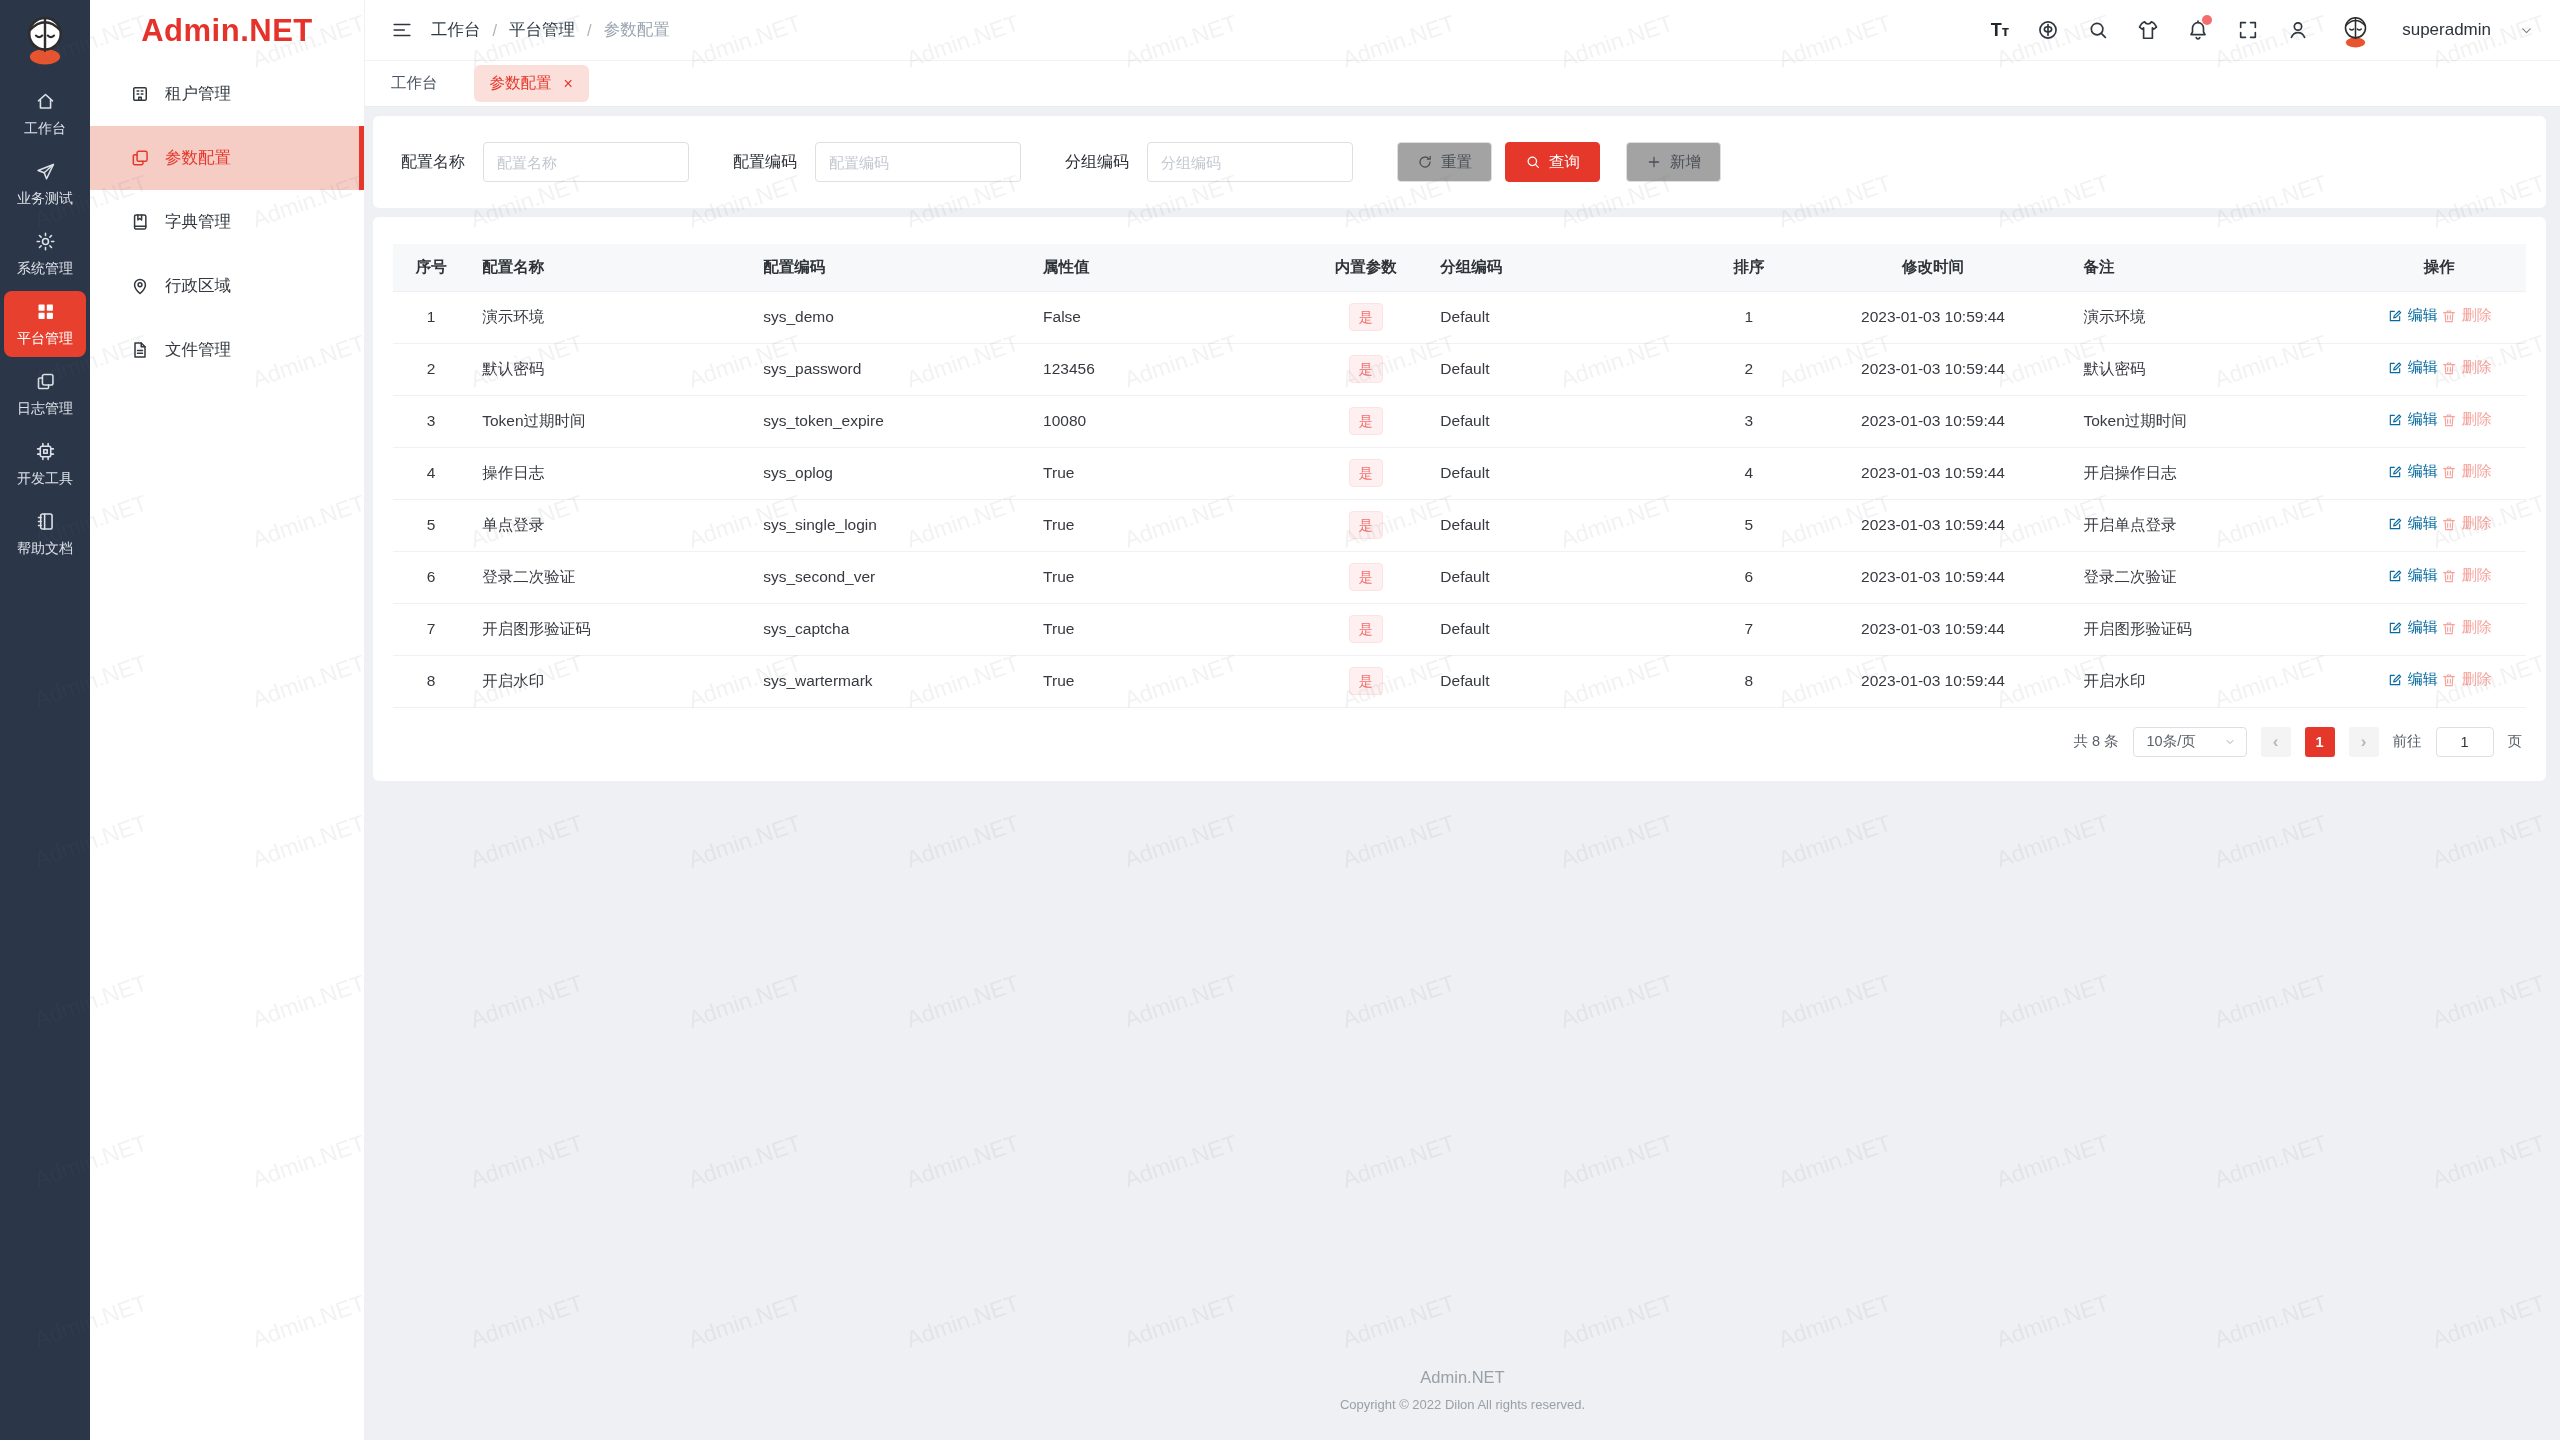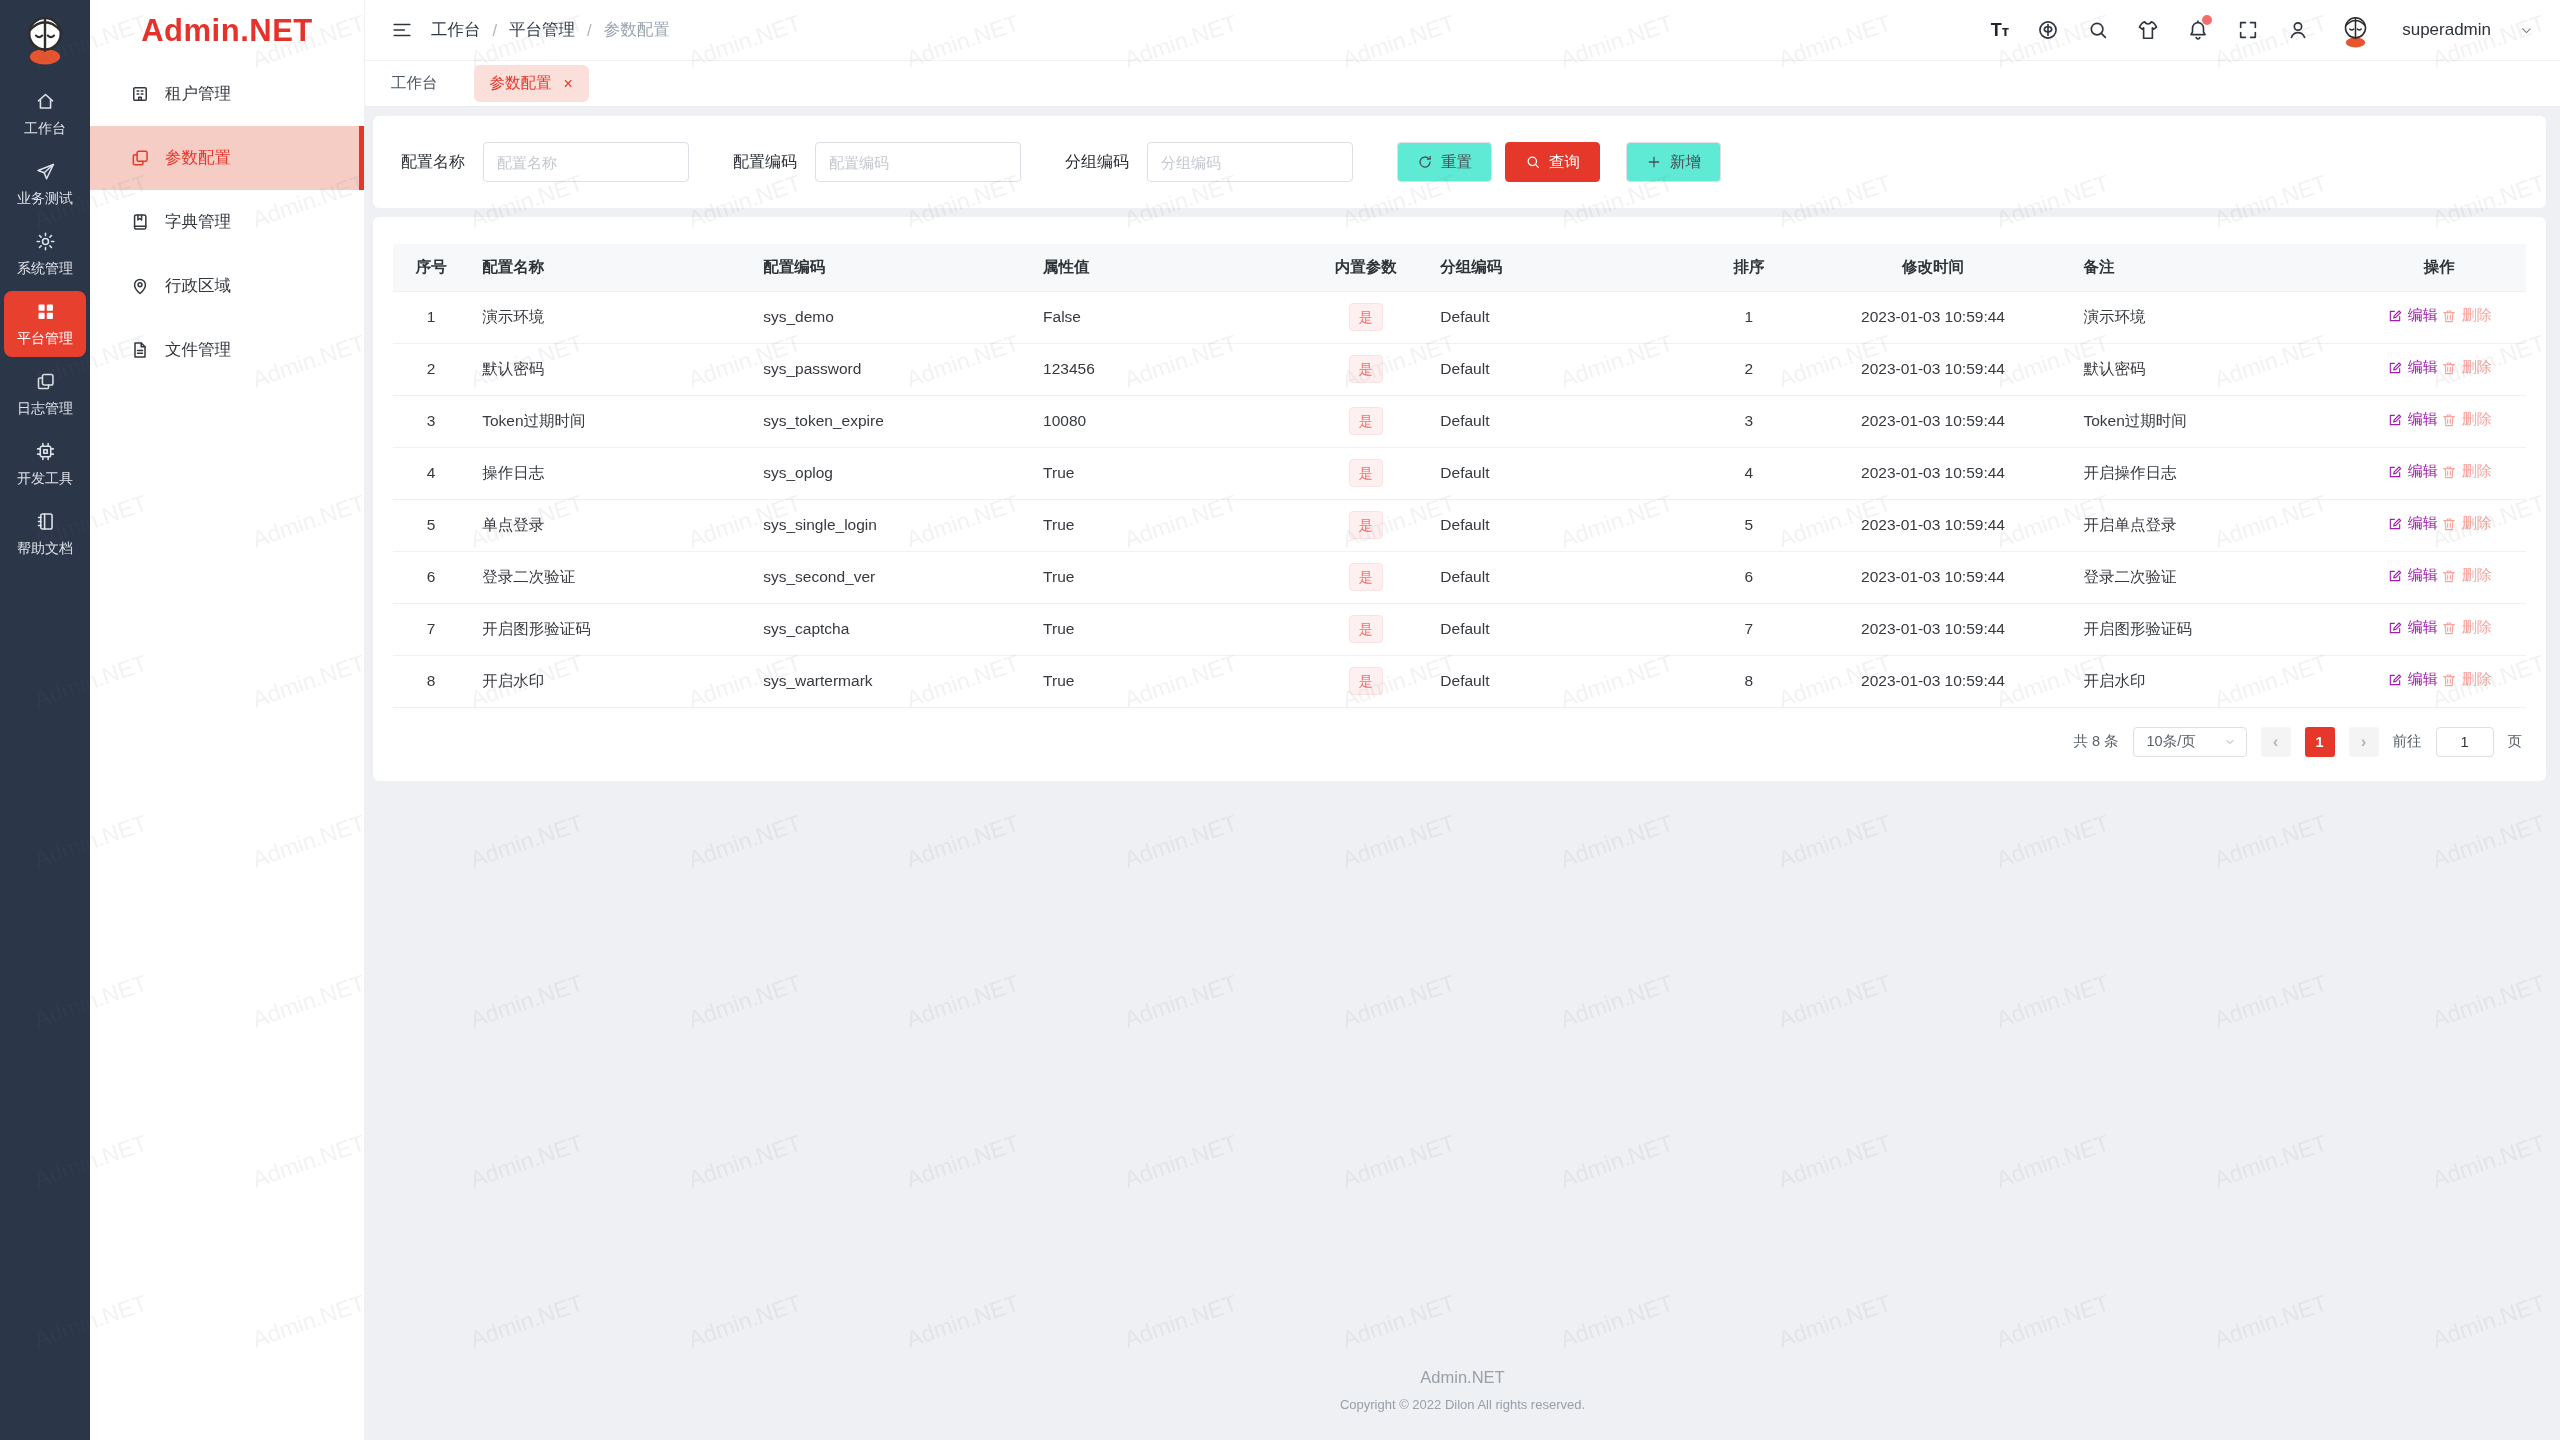--- a/index.html
+++ b/index.html
@@ -61,40 +61,40 @@
 
   
   .search-card { height:92px; display:flex; align-items:center; padding:0 28px; margin-bottom:9px; }
   .field { display:flex; align-items:center; margin-right:44px; }
   .field-label { font-size:16px; color:#2b2f36; margin-right:18px; white-space:nowrap; }
   .field input { width:206px; height:40px; border:1px solid #dcdfe6; border-radius:4px; padding:0 13px;
                  font-size:15px; color:#333; outline:none; font-family:inherit; }
   .field input::placeholder { color:#c3c8d0; }
   .btns { display:flex; align-items:center; }
   .btn { height:40px; display:inline-flex; align-items:center; gap:8px; padding:0 19px; border-radius:4px;
-         font-size:15.5px; cursor:pointer; border:1px solid #dcdfe6; background:#5eead4; color:#4a4f57; }
+         font-size:15.5px; cursor:pointer; border:1px solid #dcdfe6; background:#a3a3a3; color:#4a4f57; }
   .btn svg { width:16px; height:16px; stroke:currentColor; fill:none; stroke-width:1.9; stroke-linecap:round; stroke-linejoin:round; }
   .btn.primary { background:#e5382b; border-color:#e5382b; color:#fff; margin:0 26px 0 13px; }
   .btn.add { margin-left:0; }
 
   
   .table-card { padding:27px 20px 0; min-height:555px; position:relative; }
   table { width:100%; border-collapse:collapse; table-layout:fixed; }
   th { height:47px; background:#f7f8fa; font-size:15.5px; font-weight:600; color:#2e3338;
        text-align:left; padding:0 13px; border-bottom:1px solid #eef0f4; }
   td { height:52px; font-size:15.5px; color:#36393f; padding:0 13px; border-bottom:1px solid #eff1f5; background:#fff; }
   th.center, td.center { text-align:center; }
   col.c-no{width:76px;} col.c-name{width:280px;} col.c-code{width:279px;} col.c-value{width:273px;}
   col.c-builtin{width:123px;} col.c-group{width:274px;} col.c-sort{width:93px;} col.c-time{width:274px;}
   col.c-remark{width:281px;} col.c-actions{width:173px;}
   .tag-yes { display:inline-block; padding:6px 9px; font-size:14px; line-height:1; color:#f56c6c;
              background:#fef0f0; border:1px solid #fde2e2; border-radius:4px; }
   .op-link { display:inline-flex; align-items:center; gap:5px; font-size:15px; cursor:pointer; }
   .op-link svg { width:16px; height:16px; stroke:currentColor; fill:none; stroke-width:1.7; stroke-linecap:round; stroke-linejoin:round; }
-  .op-edit { color:#a21caf; margin-right:3px; }
+  .op-edit { color:#0369a1; margin-right:3px; }
   .op-delete { color:#f7a29b; }
 
   
   .pager { display:flex; align-items:center; justify-content:flex-end; gap:14px;
            padding:19px 4px 24px; font-size:14.5px; color:#5a6068; }
   .page-size { width:114px; height:30px; border:1px solid #dcdfe6; border-radius:4px; display:flex;
                align-items:center; justify-content:space-between; padding:0 10px 0 13px; cursor:pointer; color:#5a6068; }
   .page-size svg { width:12px; height:12px; stroke:#a8abb2; fill:none; stroke-width:2; stroke-linecap:round; stroke-linejoin:round; }
   .pg-btn { width:30px; height:30px; border-radius:3px; background:#f4f4f5; color:#b4b8bf; border:none;
             display:flex; align-items:center; justify-content:center; font-size:17px; font-weight:bold; cursor:pointer; }

